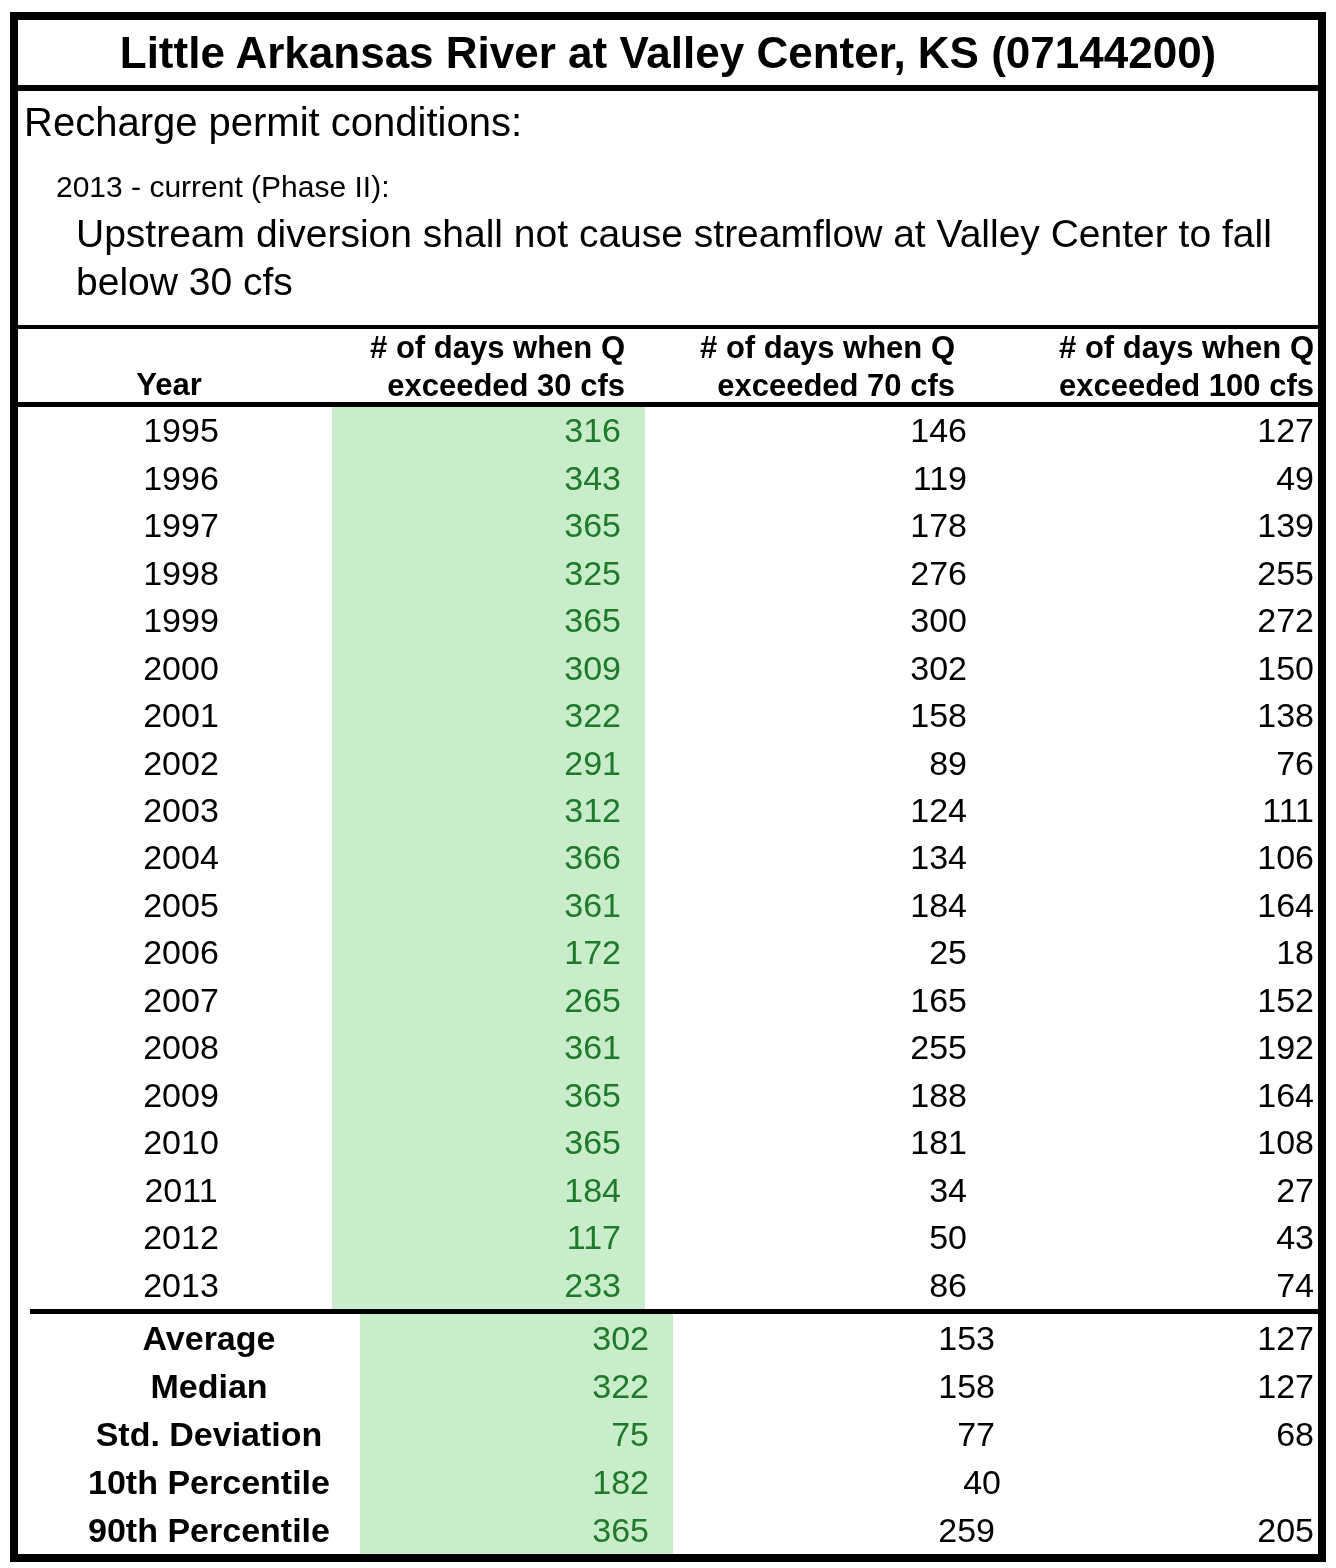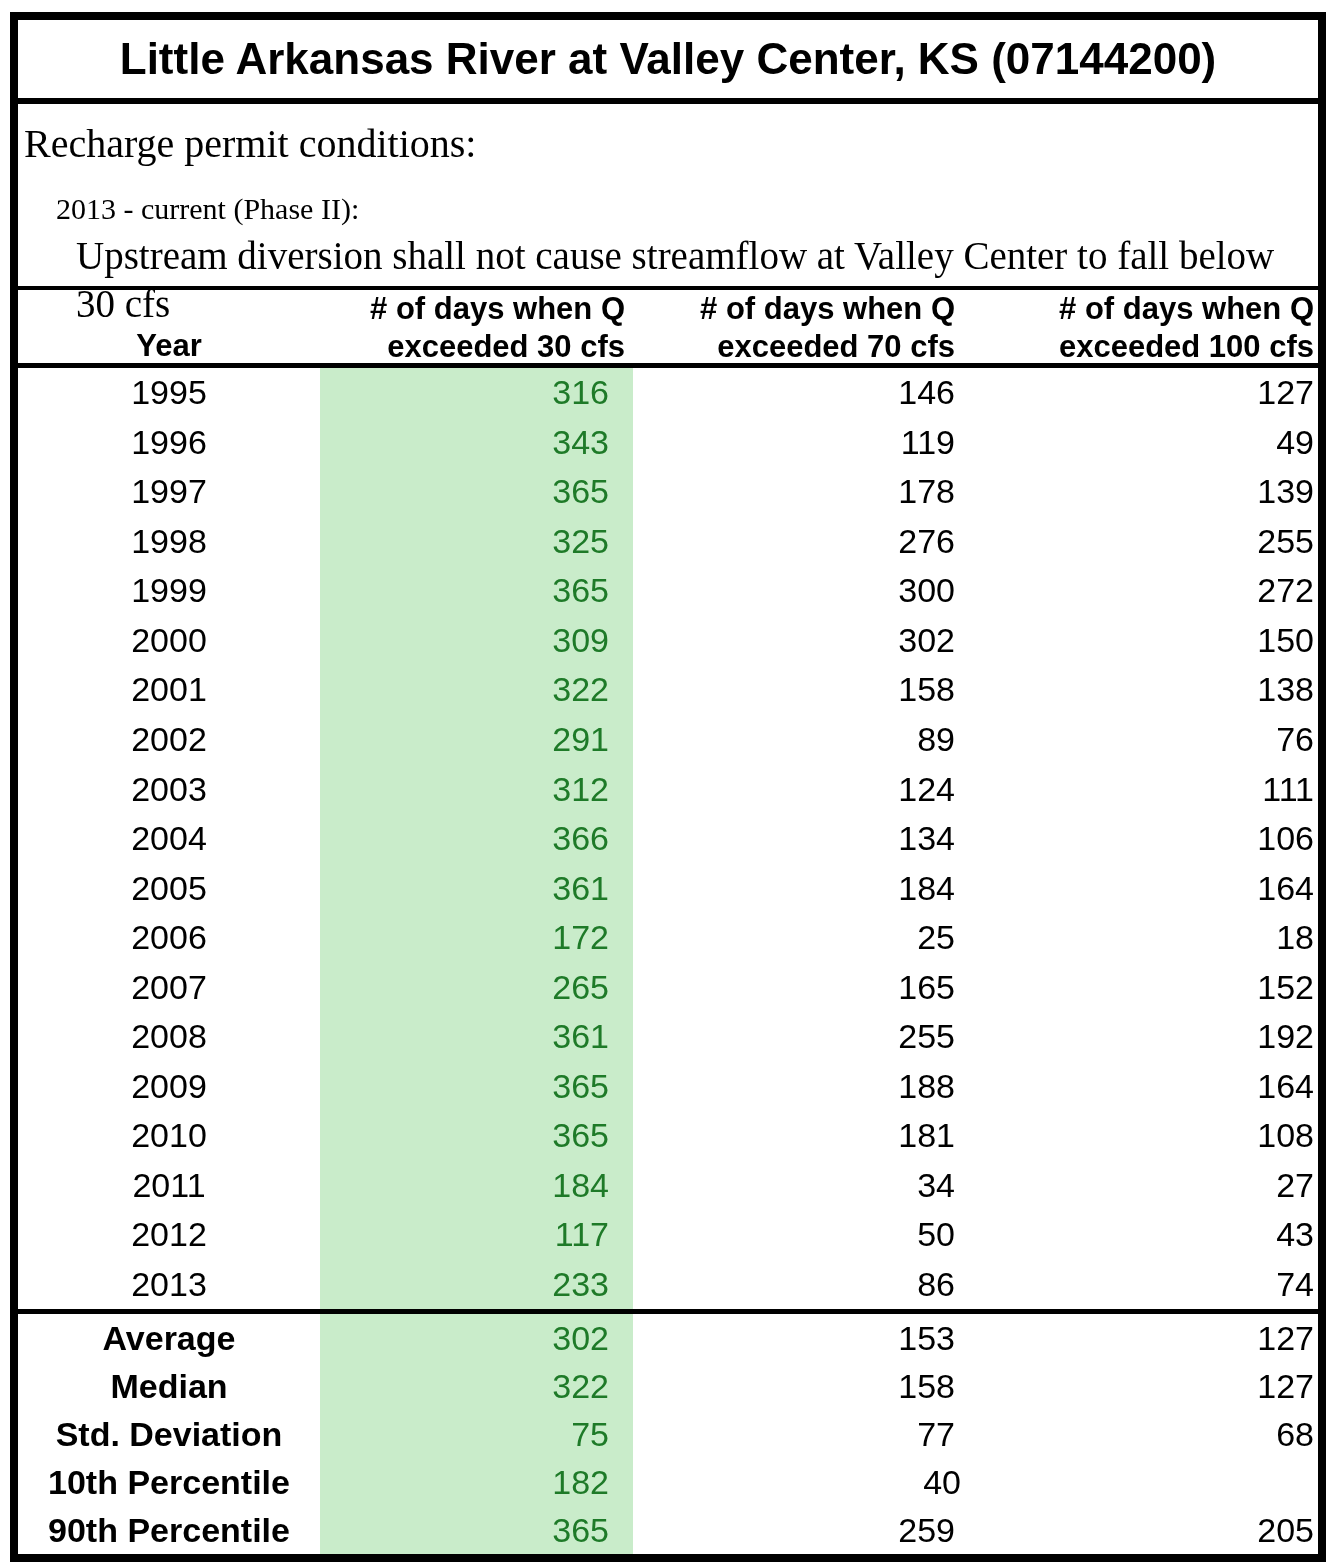--- a/index.html
+++ b/index.html
@@ -18,37 +18,36 @@
   .frame {
     position: absolute;
     left: 10px; top: 12px; right: 10px; bottom: 6px;
     border: 8px solid var(--border-color);
     display: flex;
     flex-direction: column;
     background: #ffffff;
   }
   
   .title-section {
-    height: 84px;
+    height: 71px;
     border-bottom: 6px solid var(--border-color);
     display: flex;
     align-items: center;
     justify-content: center;
   }
   .title-section h1 {
     font-size: 44px;
     font-weight: bold;
     letter-spacing: 0px;
   }
   
   .info-section {
-    height: 186px;
+    height: 238px;
     border-bottom: 4px solid var(--border-color);
-    padding-top: 14px;
-    font-family: Liberation Serif, serif;
+    padding-top: 5px;
   }
   .info-line1 { font-size: 40px; line-height: 52px; padding-left: 6px; }
   .info-line2 { font-size: 30px; line-height: 46px; padding-left: 38px; margin-top: 16px; }
   .info-line3 { font-size: 39px; line-height: 48px; padding-left: 58px; }
   
   .grid-cols {
     display: grid;
     grid-template-columns: 302px 313px 332px 1fr;
   }
   .table-header {
@@ -62,25 +61,27 @@
   .th-year { text-align: center; padding-bottom: 2px; }
   .th-num { text-align: right; line-height: 38px; }
   .th-30  { padding-right: 8px; }
   .th-70  { padding-right: 10px; }
   .th-100 { padding-right: 4px; }
   .data-rows {
     flex: 1;
     border-bottom: 5px solid var(--border-color);
     display: flex;
     flex-direction: column;
+    margin-left: 12px;
   }
   .summary-rows {
     height: 240px;
     display: flex;
     flex-direction: column;
+    margin-left: 40px;
   }
   .row {
     flex: 1;
     display: grid;
     grid-template-columns: 302px 313px 332px 1fr;
     align-items: stretch;
     font-size: 34px;
   }
   .cell {
     display: flex;

